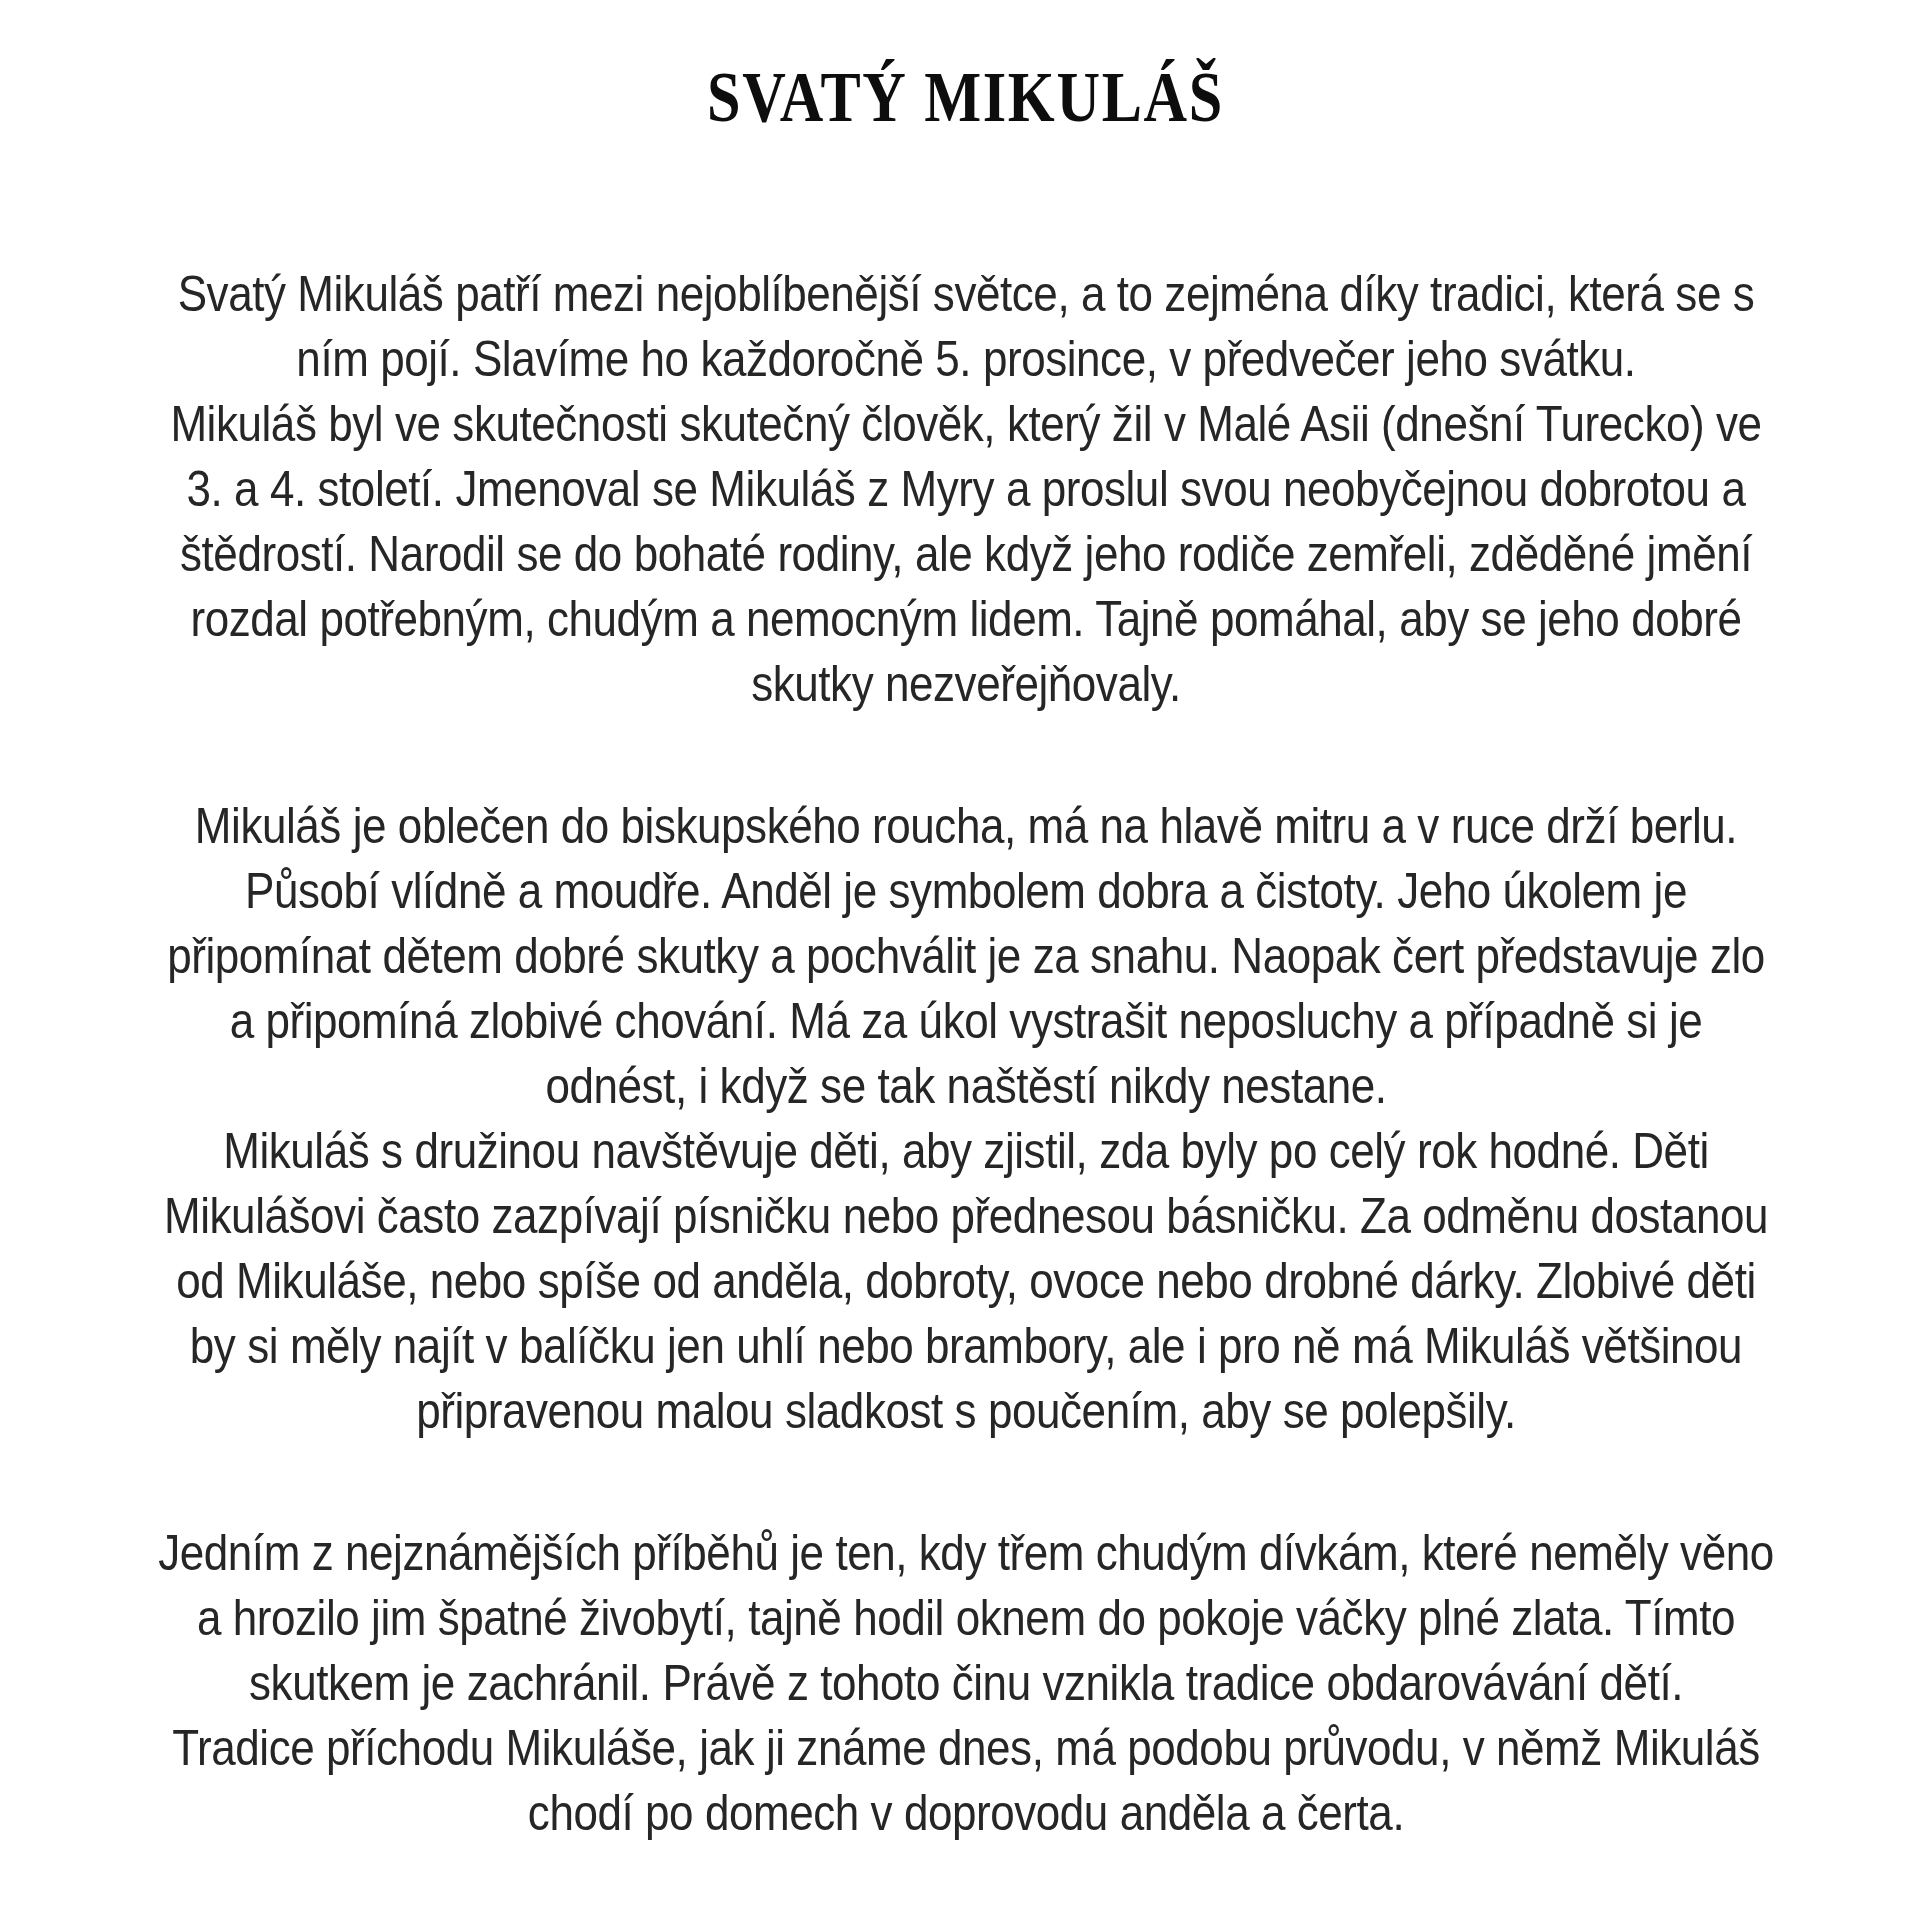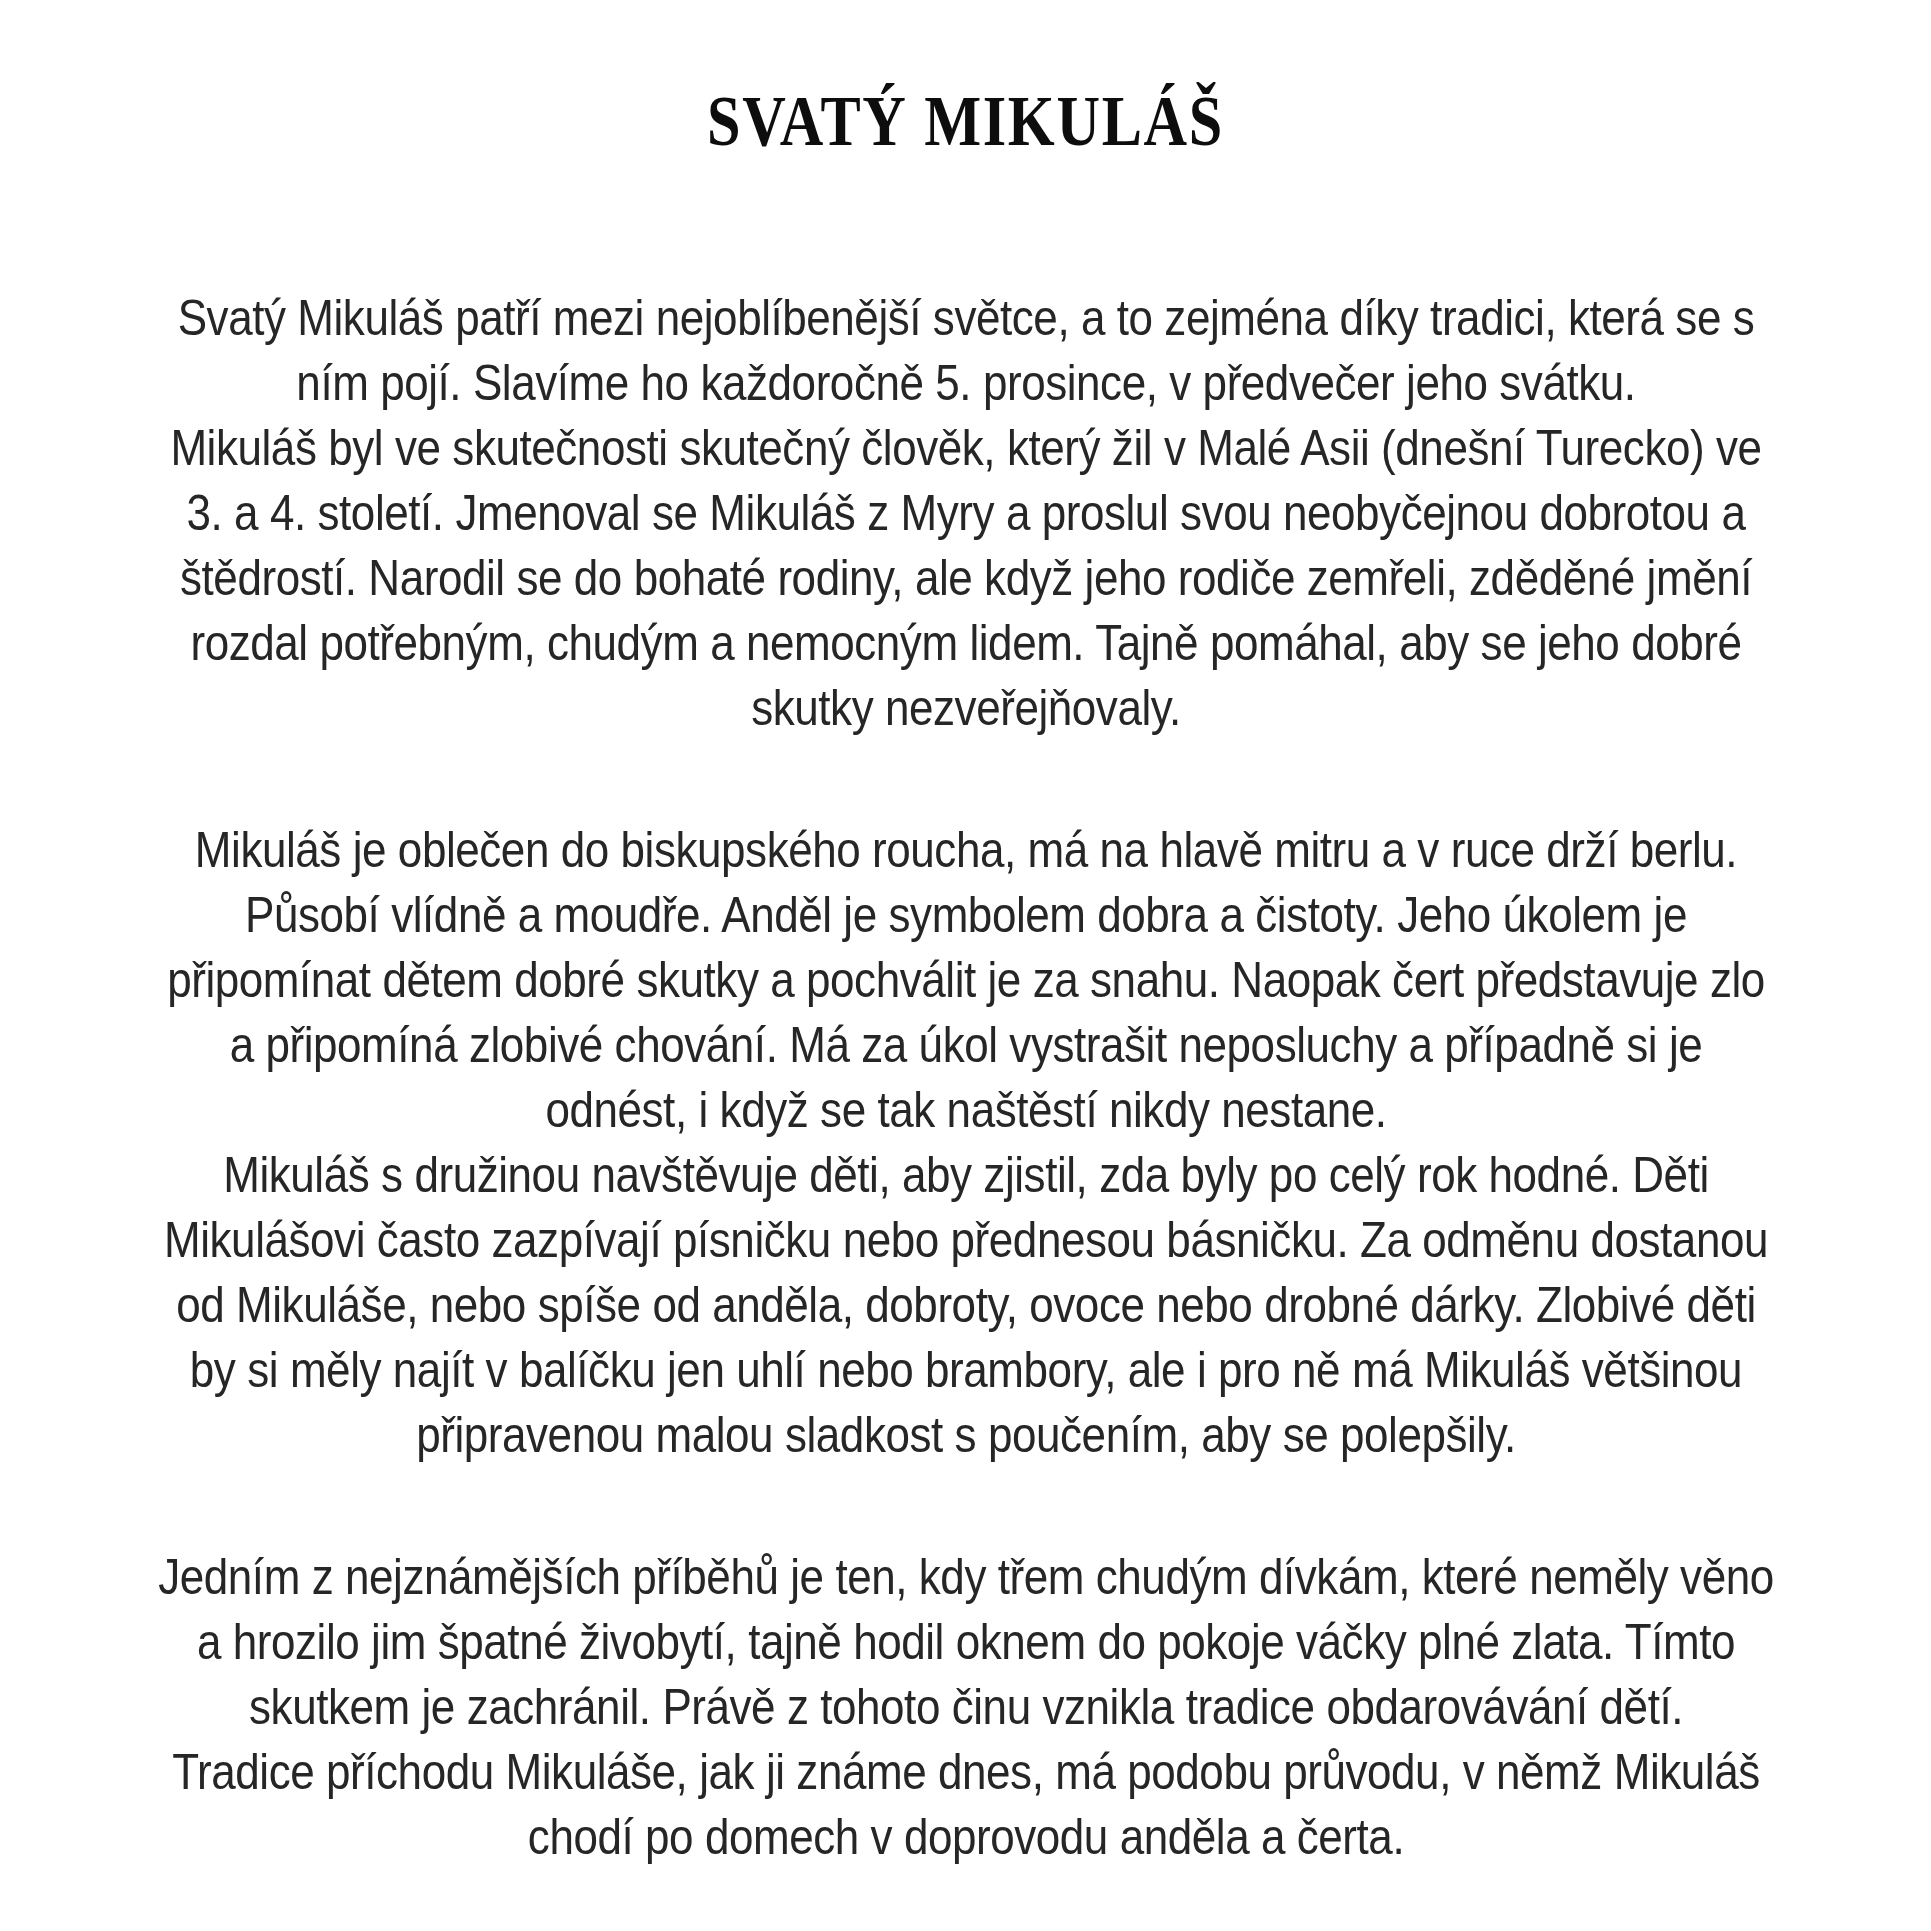--- a/index.html
+++ b/index.html
@@ -11,21 +11,21 @@
     width: 1931px;
     height: 1931px;
     overflow: hidden;
     font-family: "Liberation Sans", sans-serif;
   }
   .page {
     width: 1931px;
     height: 1931px;
     background: var(--page-bg, #ffffff);
     box-sizing: border-box;
-    padding-top: 83px;
+    padding-top: 59px;
   }
   h1.title {
     margin: 0 auto 0 auto;
     text-align: center;
     font-family: "Liberation Serif", serif;
     font-weight: 700;
     font-size: 71px;
     line-height: 77px;
     letter-spacing: 1.9px;
     color: var(--title-color, #0d0d0d);

